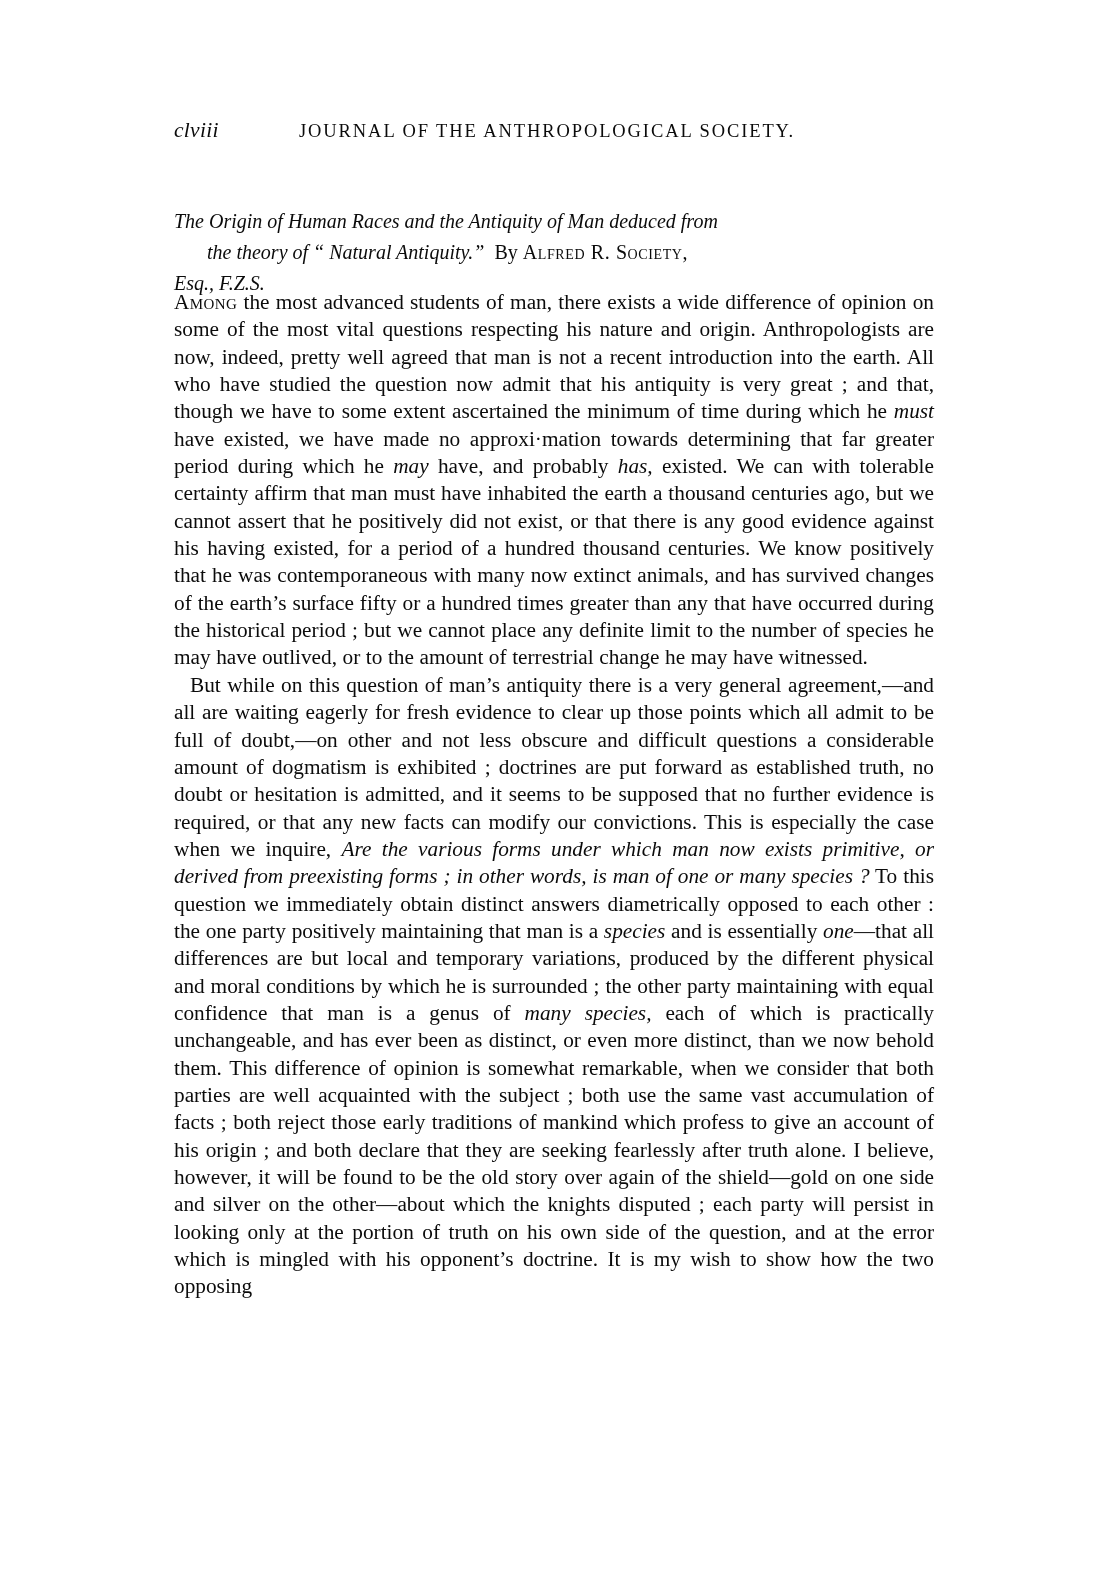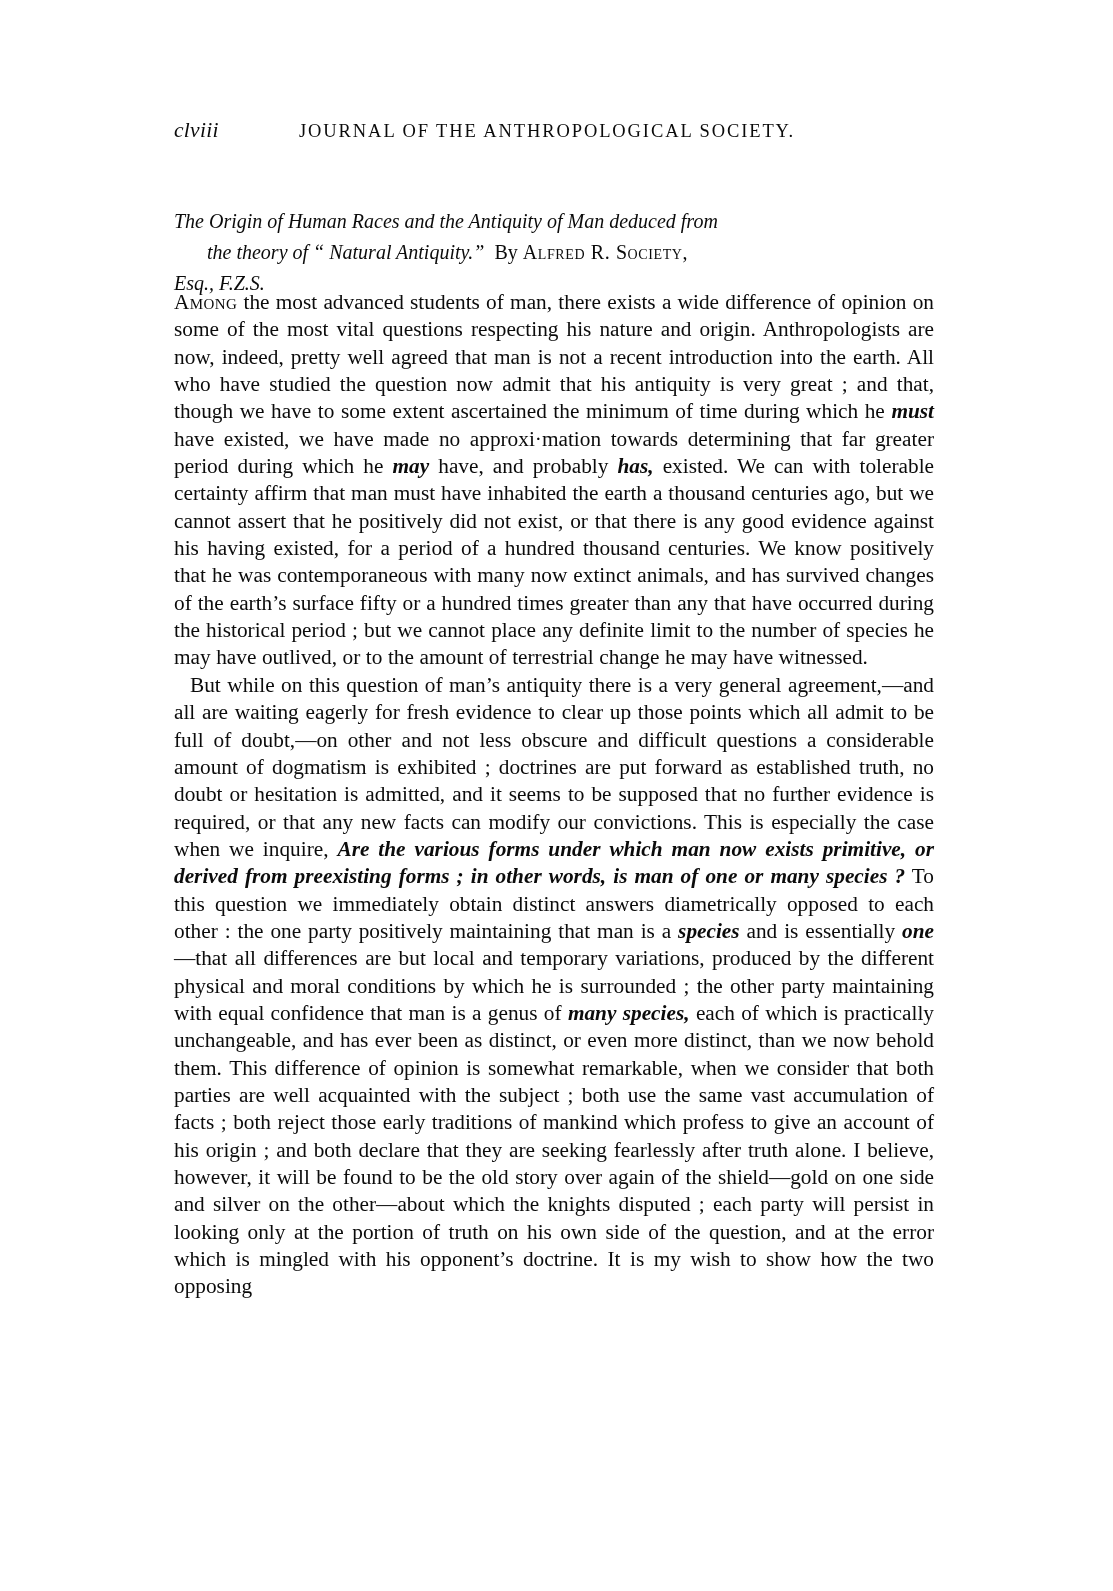--- a/index.html
+++ b/index.html
@@ -84,21 +84,21 @@
     margin: 0;
     font-size: 21.3px;
     line-height: 27.35px;
     text-align: justify;
     text-align-last: left;
     text-indent: 16px;
     hyphens: none;
     word-spacing: 0.2px;
   }
   .para.first { text-indent: 0; }
-  .para em { font-style: italic; font-weight: bold; }
+  .para em { font-style: italic; }
   .para .sc {
     font-variant: small-caps;
     letter-spacing: 0.4px;
   }
 </style>
 </head>
 <body>
 
 <div class="page">
 

